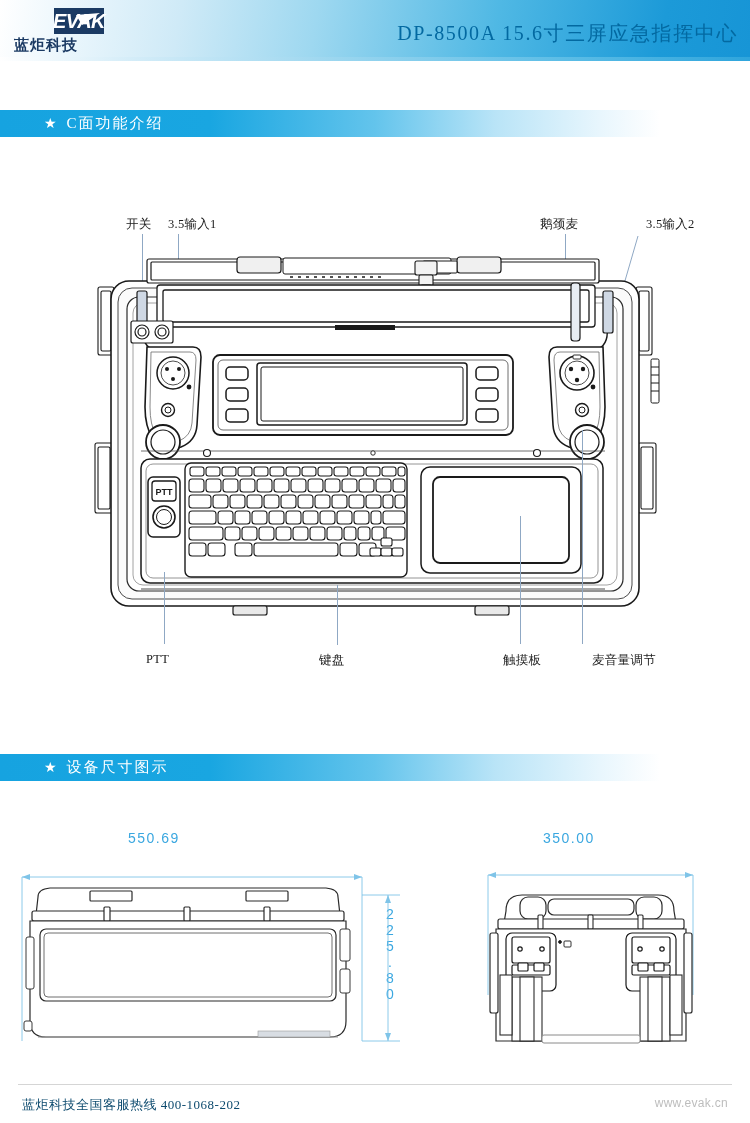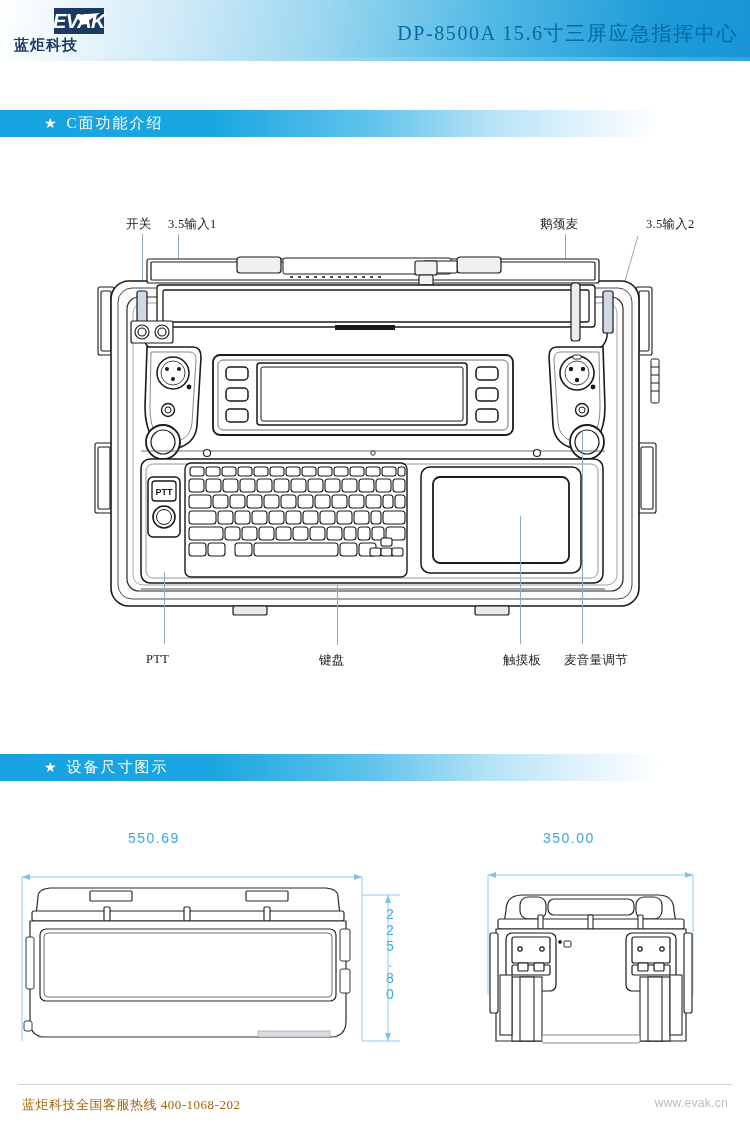--- a/index.html
+++ b/index.html
@@ -82,21 +82,21 @@
     writing-mode:vertical-rl; text-orientation:upright; letter-spacing:0px;
   }
 
   
   .footer-rule {
     position:absolute; left:18px; top:1084px; width:714px; height:1px;
     background:#d5d5d5;
   }
   .footer-left {
     position:absolute; left:22px; top:1096px;
-    color:#a16207; font-size:13px; font-family:"Liberation Serif", serif;
+    color:#0c4a6e; font-size:13px; font-family:"Liberation Serif", serif;
     letter-spacing:0.5px;
   }
   .footer-right {
     position:absolute; right:22px; top:1096px;
     color:#bdbdbd; font-size:12px; font-family:"Liberation Sans", sans-serif;
     letter-spacing:0.3px;
   }
 </style>
 </head>
 <body>
@@ -385,21 +385,21 @@
 </svg>
 
 <div class="leader leader-v" style="left:164px; top:572px; height:72px;"></div>
 <div class="leader leader-v" style="left:337px; top:585px; height:60px;"></div>
 <div class="leader leader-v" style="left:520px; top:516px; height:128px;"></div>
 <div class="leader leader-v" style="left:582px; top:430px; height:214px;"></div>
 
 <div class="callout" style="left:146px; top:652px;">PTT</div>
 <div class="callout" style="left:319px; top:652px;text-align:center;">键盘</div>
 <div class="callout" style="left:503px; top:652px;">触摸板</div>
-<div class="callout" style="left:564px; top:652px;">麦音量调节</div>
+<div class="callout" style="left:592px; top:652px;">麦音量调节</div>
 
 <div class="section-bar" style="top:754px;">
   <span class="section-star">★</span>
   <span class="section-title">设备尺寸图示</span>
 </div>
 
 <div class="dim-text" style="left:128px; top:830px;">550.69</div>
 <div class="dim-text vertical" style="left:382px; top:906px;">225.80</div>
 <div class="dim-text" style="left:543px; top:830px;">350.00</div>
 

